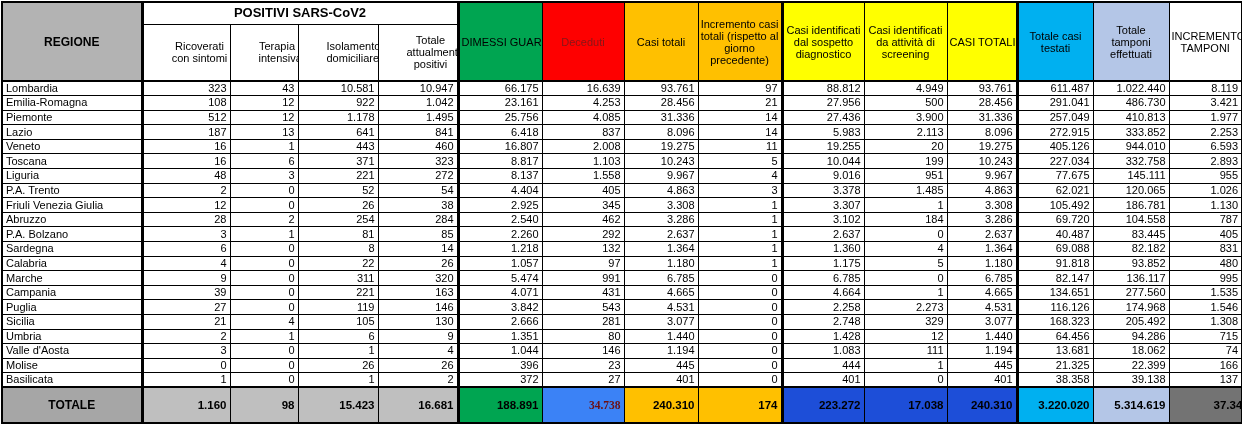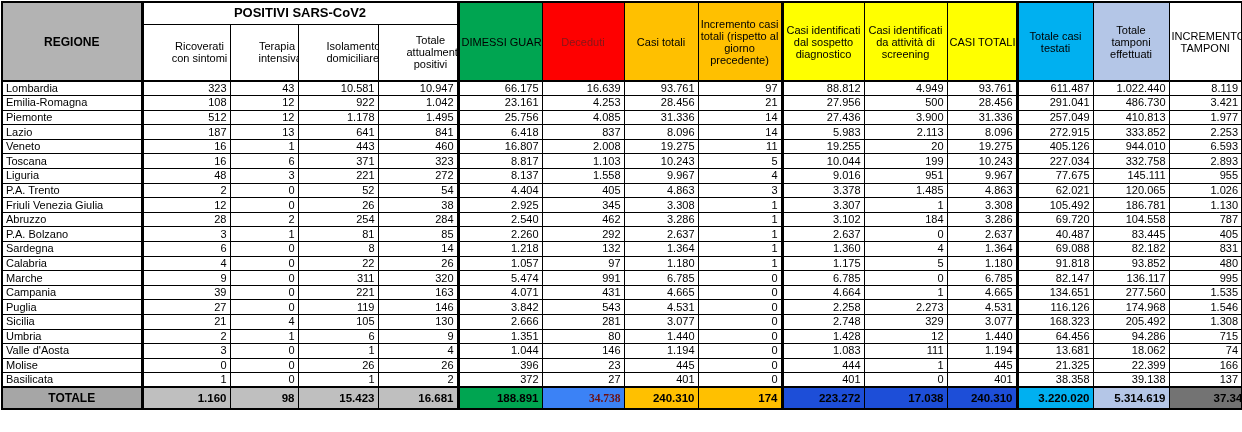--- a/index.html
+++ b/index.html
@@ -26,21 +26,21 @@
   
   .thick-l { border-left:3px solid #000; }
 
   
   tbody td { height:14.6px; font-size:11px; line-height:13px; padding:0 3px; background:#fff; }
   tbody tr:first-child td { border-top:2px solid #000; }
   td.region { text-align:left; }
   td.num { text-align:right; }
 
   
-  tfoot td { border-top:2px solid #000; height:22px; font-size:11.5px; font-weight:bold; padding:0 3px; text-align:right; vertical-align:middle;margin-top:44px; }
+  tfoot td { border-top:2px solid #000; height:36px; font-size:11.5px; font-weight:bold; padding:0 3px; text-align:right; vertical-align:middle;margin-top:44px; }
   tfoot td.t-label  { background:#a6a6a6; text-align:center; font-size:12px; }
   tfoot td.t-gray   { background:#bfbfbf; }
   tfoot td.t-green  { background:#00a551; }
   tfoot td.t-red    { background:#3b82f6; color:#6d1012;font-family:Liberation Serif, serif; }
   tfoot td.t-orange { background:#ffc000; }
   tfoot td.t-yellow { background:#1d4ed8; }
   tfoot td.t-cyan   { background:#00b0f0; }
   tfoot td.t-lblue  { background:#b4c6e7; }
   tfoot td.t-gray2  { background:#737373;padding-left:44px; }
 </style>

